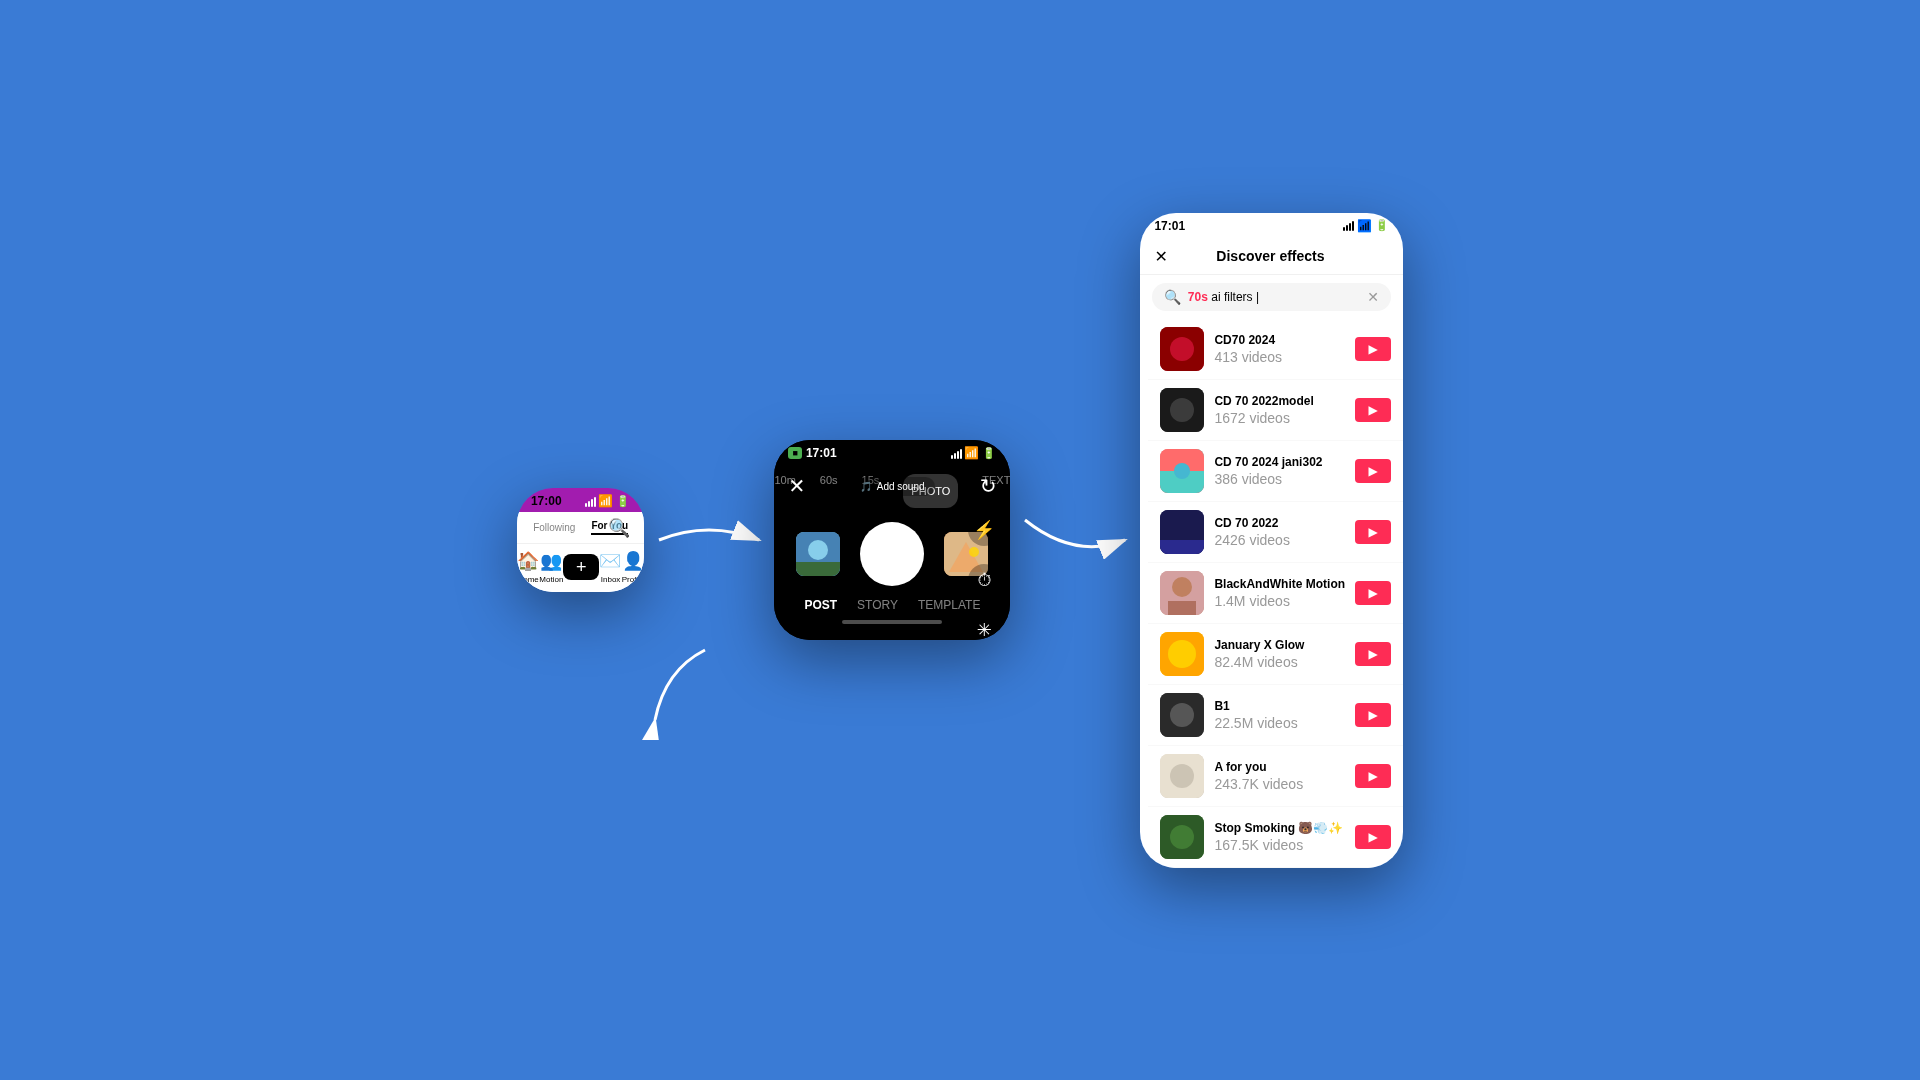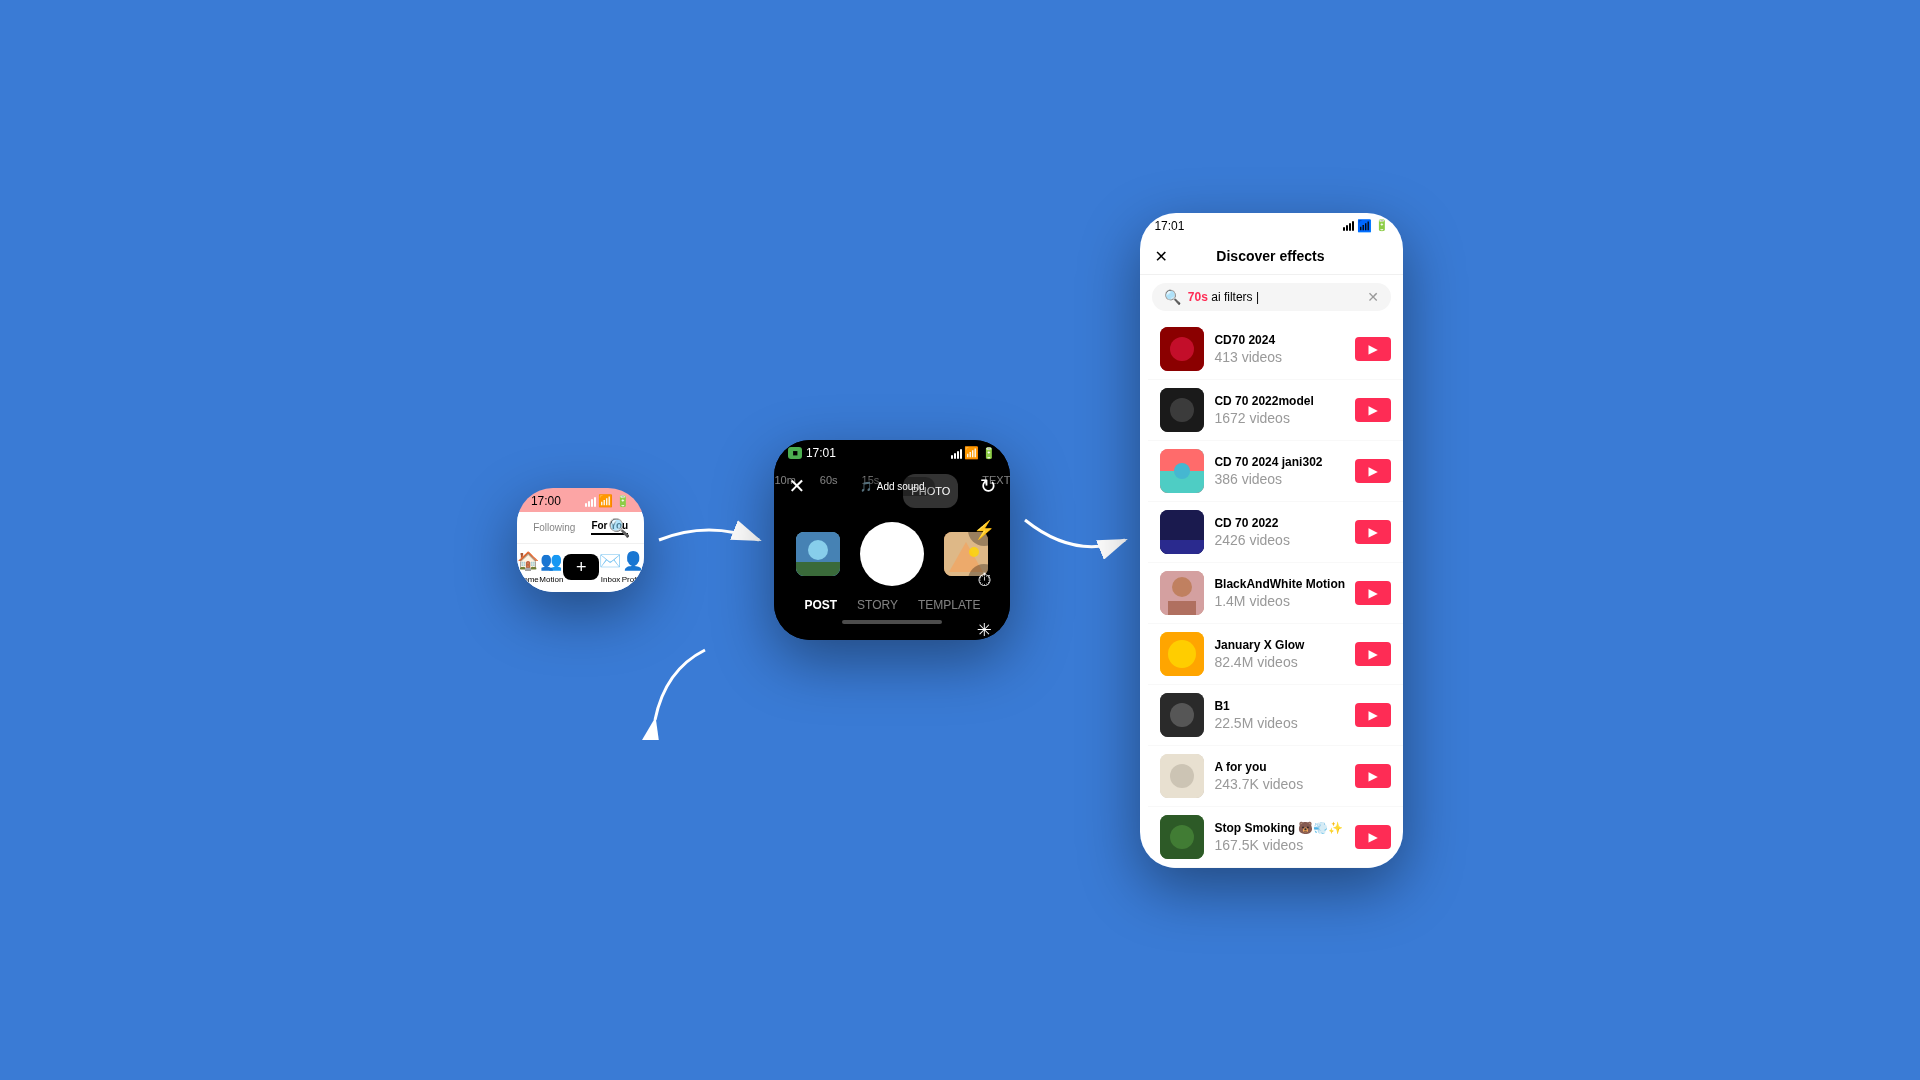--- a/index.html
+++ b/index.html
@@ -33,24 +33,24 @@
     .status-bar {
       display: flex;
       justify-content: space-between;
       align-items: center;
       padding: 6px 14px 4px;
       font-size: 11px;
       font-weight: 600;
     }
 
     .status-bar-dark { background: #000; color: #fff; }
-    .status-bar-light { background: #fca5a5; color: #000; }
+    .status-bar-light { background: #a21caf; color: #000; }
     .status-bar-white { background: #fff; color: #000; }
 
-    .status-time { font-weight: 400; font-size: 12px; }
+    .status-time { font-weight: 700; font-size: 12px; }
     .status-icons { display: flex; align-items: center; gap: 3px; font-size: 10px; }
 
     
     .phone1-content {
       background: #fff;
       height: calc(100% - 36px);
       display: flex;
       flex-direction: column;
     }
 

